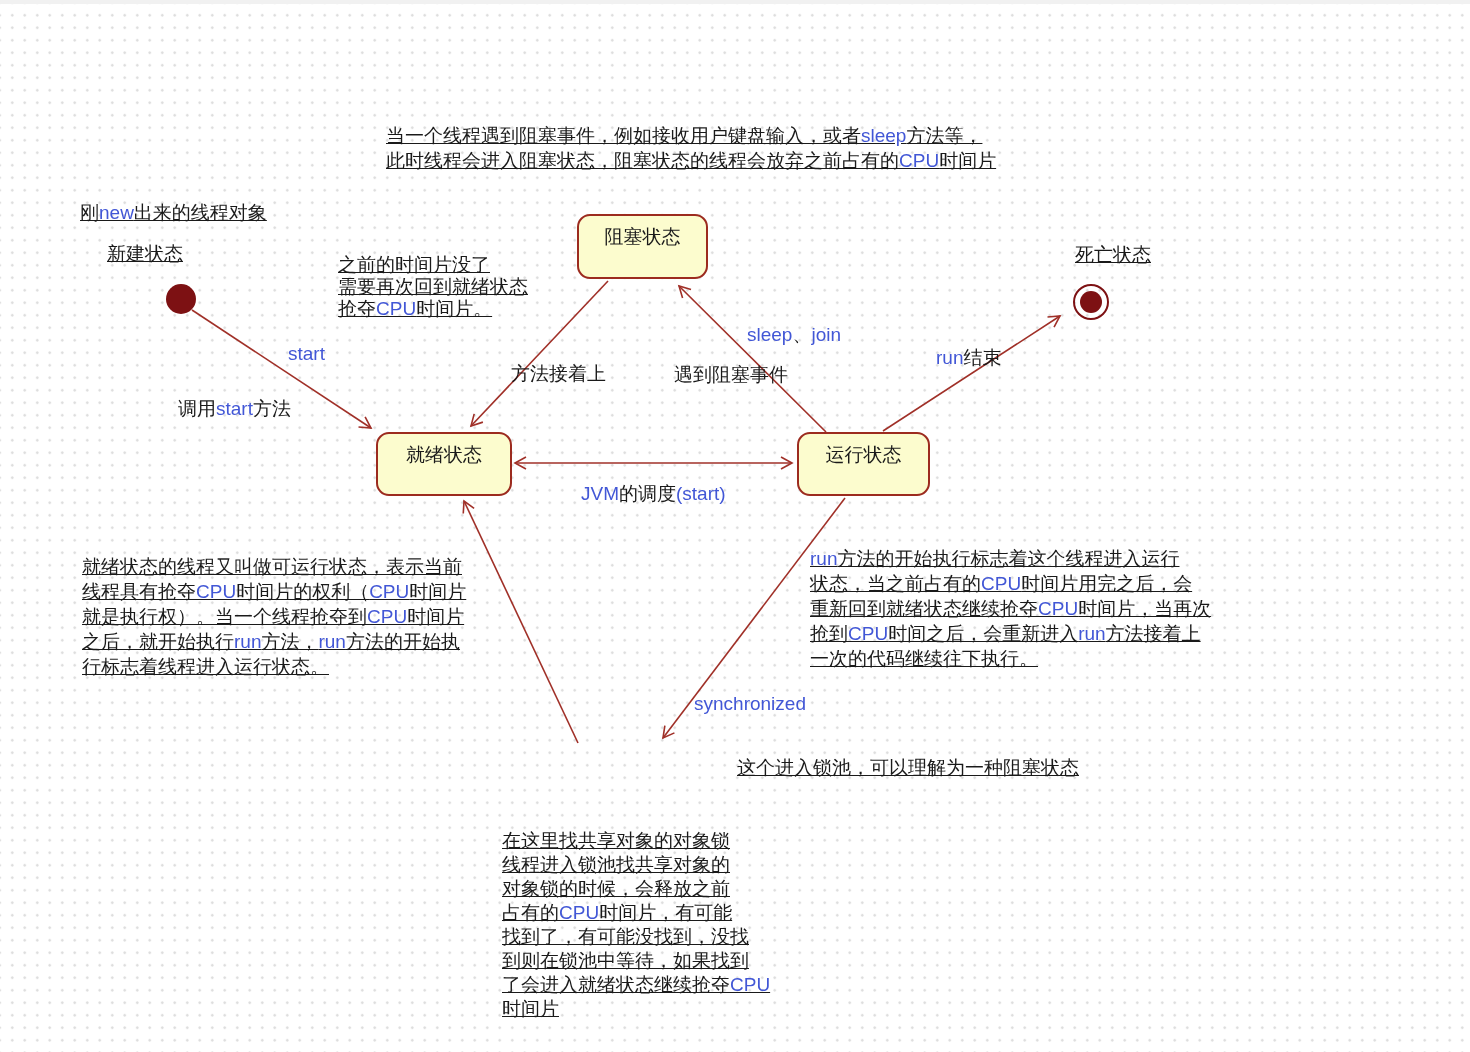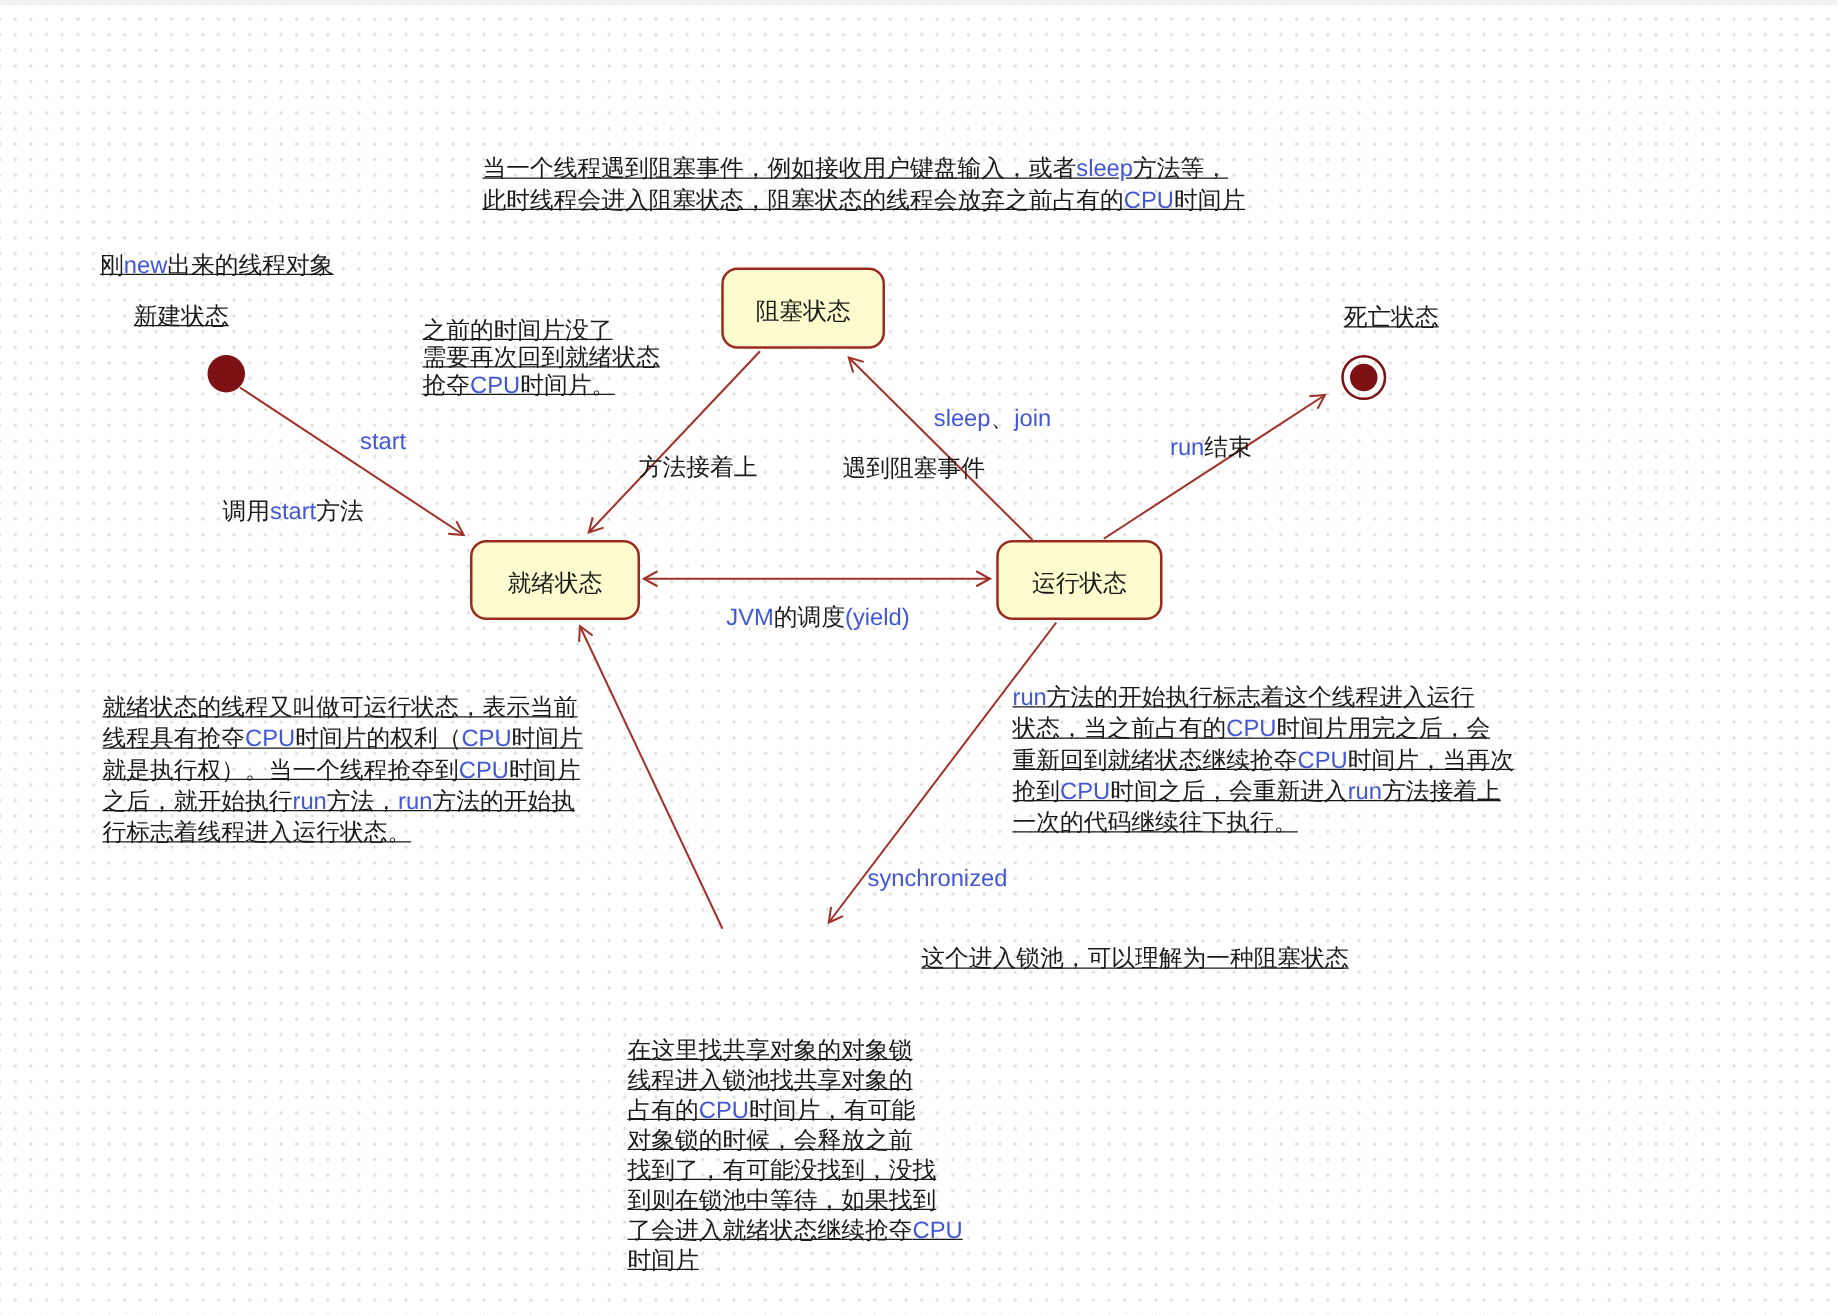--- a/index.html
+++ b/index.html
@@ -17,21 +17,21 @@
   #topstrip{position:absolute;left:0;top:0;width:100%;height:4px;background:#f1f1f1;}
   #edges{position:absolute;left:0;top:0;width:1470px;height:1052px;}
   .state-node{
     position:absolute;
     background:var(--node-fill,#fcfcce);
     border:2px solid var(--node-border,#9c2b1f);
     border-radius:13px;
     box-sizing:border-box;
     text-align:center;
     font-size:19px;
-    padding-top:20px;
+    padding-top:8px;
     cursor:default;
   }
   .terminal-initial{
     position:absolute;
     background:var(--terminal,#7d1113);
     border-radius:50%;
   }
   .terminal-final{
     position:absolute;
     border:2px solid var(--terminal,#7d1113);
@@ -93,21 +93,21 @@
   </div>
   <div class="ann" style="left:107px;top:241px;"><span>新建状态</span></div>
   <div class="ann" style="left:1075px;top:242px;"><span>死亡状态</span></div>
 
   <div class="edge-label" style="left:288px;top:343px;"><span class="en">start</span></div>
   <div class="edge-label" style="left:178px;top:396px;"><span>调用</span><span class="en">start</span><span>方法</span></div>
   <div class="edge-label" style="left:511px;top:361px;"><span>方法接着上</span></div>
   <div class="edge-label" style="left:674px;top:362px;text-align:center;"><span>遇到阻塞事件</span></div>
   <div class="edge-label" style="left:747px;top:322px;"><span class="en">sleep</span><span>、</span><span class="en">join</span></div>
   <div class="edge-label" style="left:936px;top:345px;"><span class="en">run</span><span>结束</span></div>
-  <div class="edge-label" style="left:581px;top:481px;"><span class="en">JVM</span><span>的调度</span><span class="en">(yield)</span></div>
+  <div class="edge-label" style="left:581px;top:481px;"><span class="en">JVM</span><span>的调度</span><span class="en">(start)</span></div>
   <div class="edge-label" style="left:694px;top:693px;"><span class="en">synchronized</span></div>
 
   <div class="ann" style="left:386px;top:123px;">
       <div class="line"><span>当一个线程遇到阻塞事件，例如接收用户键盘输入，或者</span><span class="en">sleep</span><span>方法等，</span></div>
       <div class="line"><span>此时线程会进入阻塞状态，阻塞状态的线程会放弃之前占有的</span><span class="en">CPU</span><span>时间片</span></div>
     </div>
   <div class="ann" style="left:80px;top:200px;">
       <div class="line"><span>刚</span><span class="en">new</span><span>出来的线程对象</span></div>
     </div>
   <div class="ann lh22" style="left:338px;top:254px;">
@@ -128,20 +128,20 @@
       <div class="line"><span>重新回到就绪状态继续抢夺</span><span class="en">CPU</span><span>时间片，当再次</span></div>
       <div class="line"><span>抢到</span><span class="en">CPU</span><span>时间之后，会重新进入</span><span class="en">run</span><span>方法接着上</span></div>
       <div class="line"><span>一次的代码继续往下执行。</span></div>
     </div>
   <div class="ann" style="left:737px;top:755px;">
       <div class="line"><span>这个进入锁池，可以理解为一种阻塞状态</span></div>
     </div>
   <div class="ann lh24" style="left:502px;top:829px;">
       <div class="line"><span>在这里找共享对象的对象锁</span></div>
       <div class="line"><span>线程进入锁池找共享对象的</span></div>
+      <div class="line"><span>对象锁的时候，会释放之前</span></div>
       <div class="line"><span>占有的</span><span class="en">CPU</span><span>时间片，有可能</span></div>
-      <div class="line"><span>对象锁的时候，会释放之前</span></div>
       <div class="line"><span>找到了，有可能没找到，没找</span></div>
       <div class="line"><span>到则在锁池中等待，如果找到</span></div>
       <div class="line"><span>了会进入就绪状态继续抢夺</span><span class="en">CPU</span></div>
       <div class="line"><span>时间片</span></div>
     </div>
 </div>
 
 </body></html>

